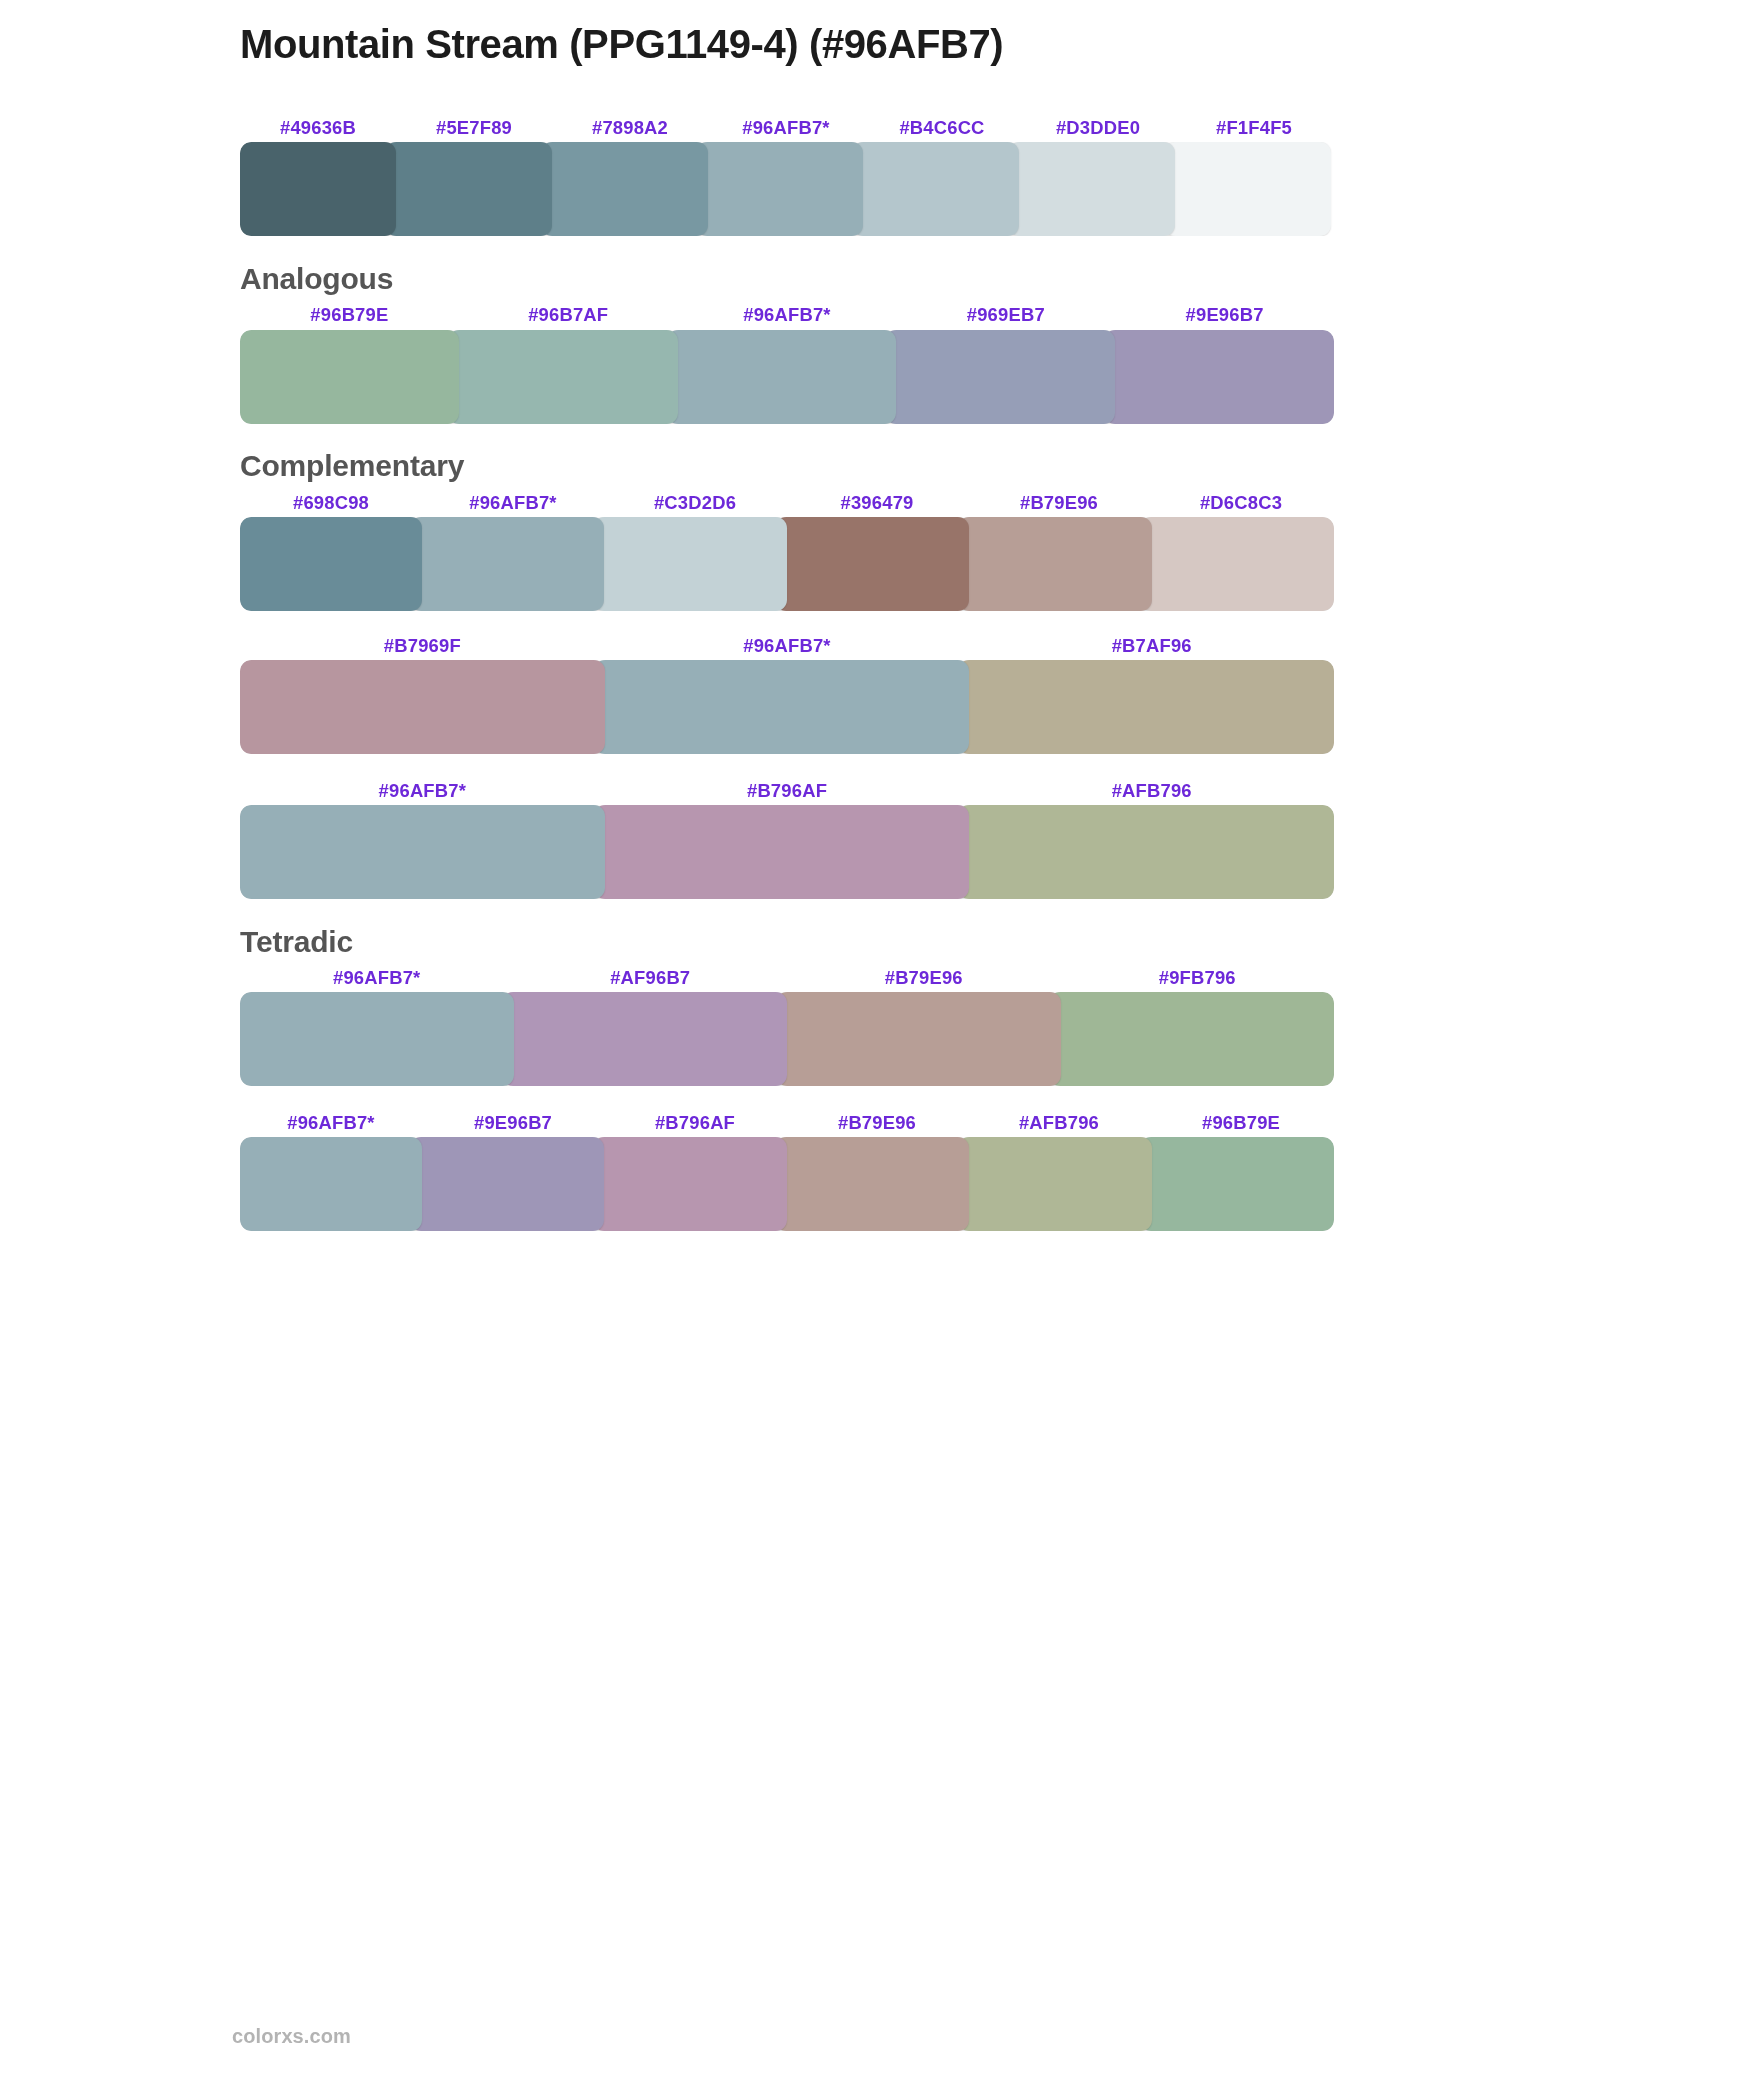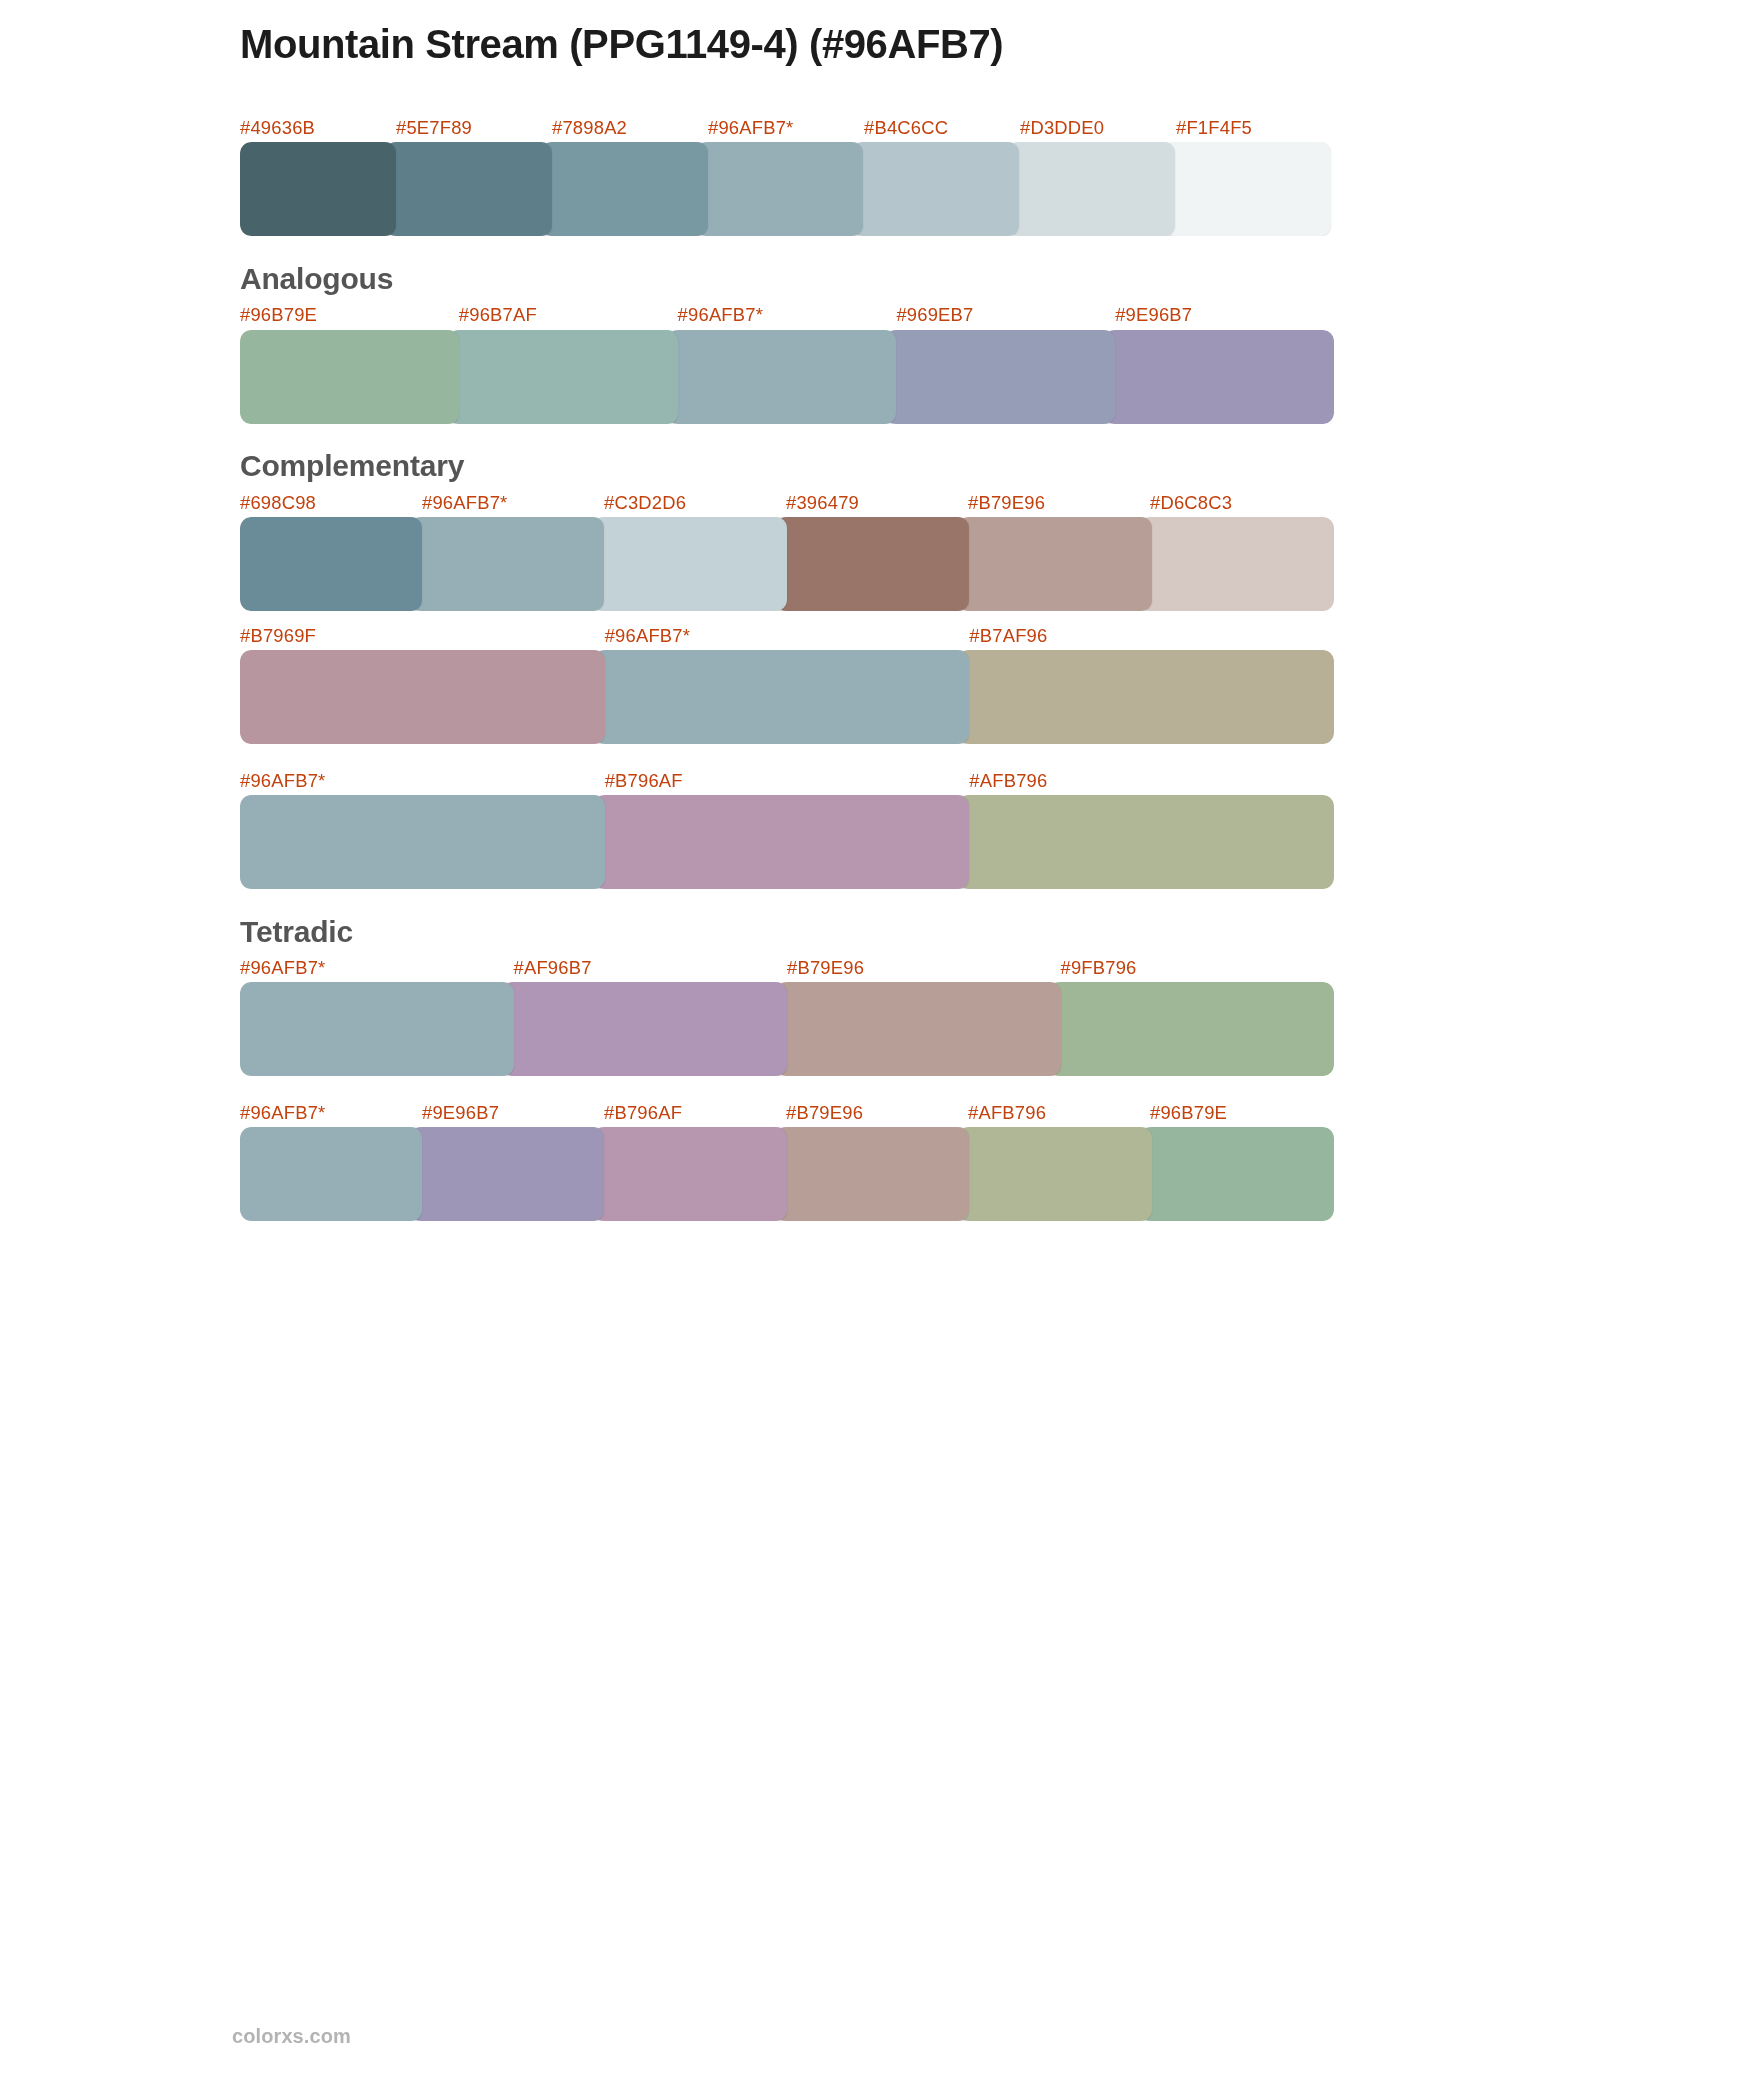--- a/index.html
+++ b/index.html
@@ -68,25 +68,26 @@
     width: 1094px;
   }
 
   .label-row {
     display: flex;
     width: 100%;
     margin-bottom: 3.2px;
   }
   .swatch-label {
     font-size: 18.4px;
-    font-weight: normal;
-    color: #c2410c;
+    font-weight: bold;
+    color: #6d28d9;
     letter-spacing: 0.2px;
     white-space: nowrap;
     overflow: visible;
+    text-align: center;
   }
 
   .bar-row {
     display: flex;
     width: 100%;
     border-radius: 11.2px;
     overflow: hidden;
   }
   .swatch {
     position: relative;
@@ -155,21 +156,21 @@
           </div>
           <div class="bar-row" style="height: 94px;">
             <div class="swatch" title="#96B79E" style="width: 219px; background: rgb(150, 183, 158); z-index: 100;"></div>
             <div class="swatch" title="#96B7AF" style="width: 230px; background: rgb(150, 183, 175); z-index: 99;"></div>
             <div class="swatch" title="#96AFB7*" style="width: 230px; background: rgb(150, 175, 183); z-index: 98;"></div>
             <div class="swatch" title="#969EB7" style="width: 230px; background: rgb(150, 158, 183); z-index: 97;"></div>
             <div class="swatch" title="#9E96B7" style="width: 230px; background: rgb(158, 150, 183); z-index: 96;"></div>
           </div>
         </div>
       </div>
-      <div class="palette-section" style="margin-bottom: 14px;">
+      <div class="palette-section" style="margin-bottom: 24px;">
         <div class="section-heading">Complementary</div>
         <div class="swatch-block">
           <div class="label-row">
             <div class="swatch-label" style="width: 182px;">#698C98</div>
             <div class="swatch-label" style="width: 182px;">#96AFB7*</div>
             <div class="swatch-label" style="width: 182px;">#C3D2D6</div>
             <div class="swatch-label" style="width: 182px;">#396479</div>
             <div class="swatch-label" style="width: 182px;">#B79E96</div>
             <div class="swatch-label" style="width: 182px;">#D6C8C3</div>
           </div>

